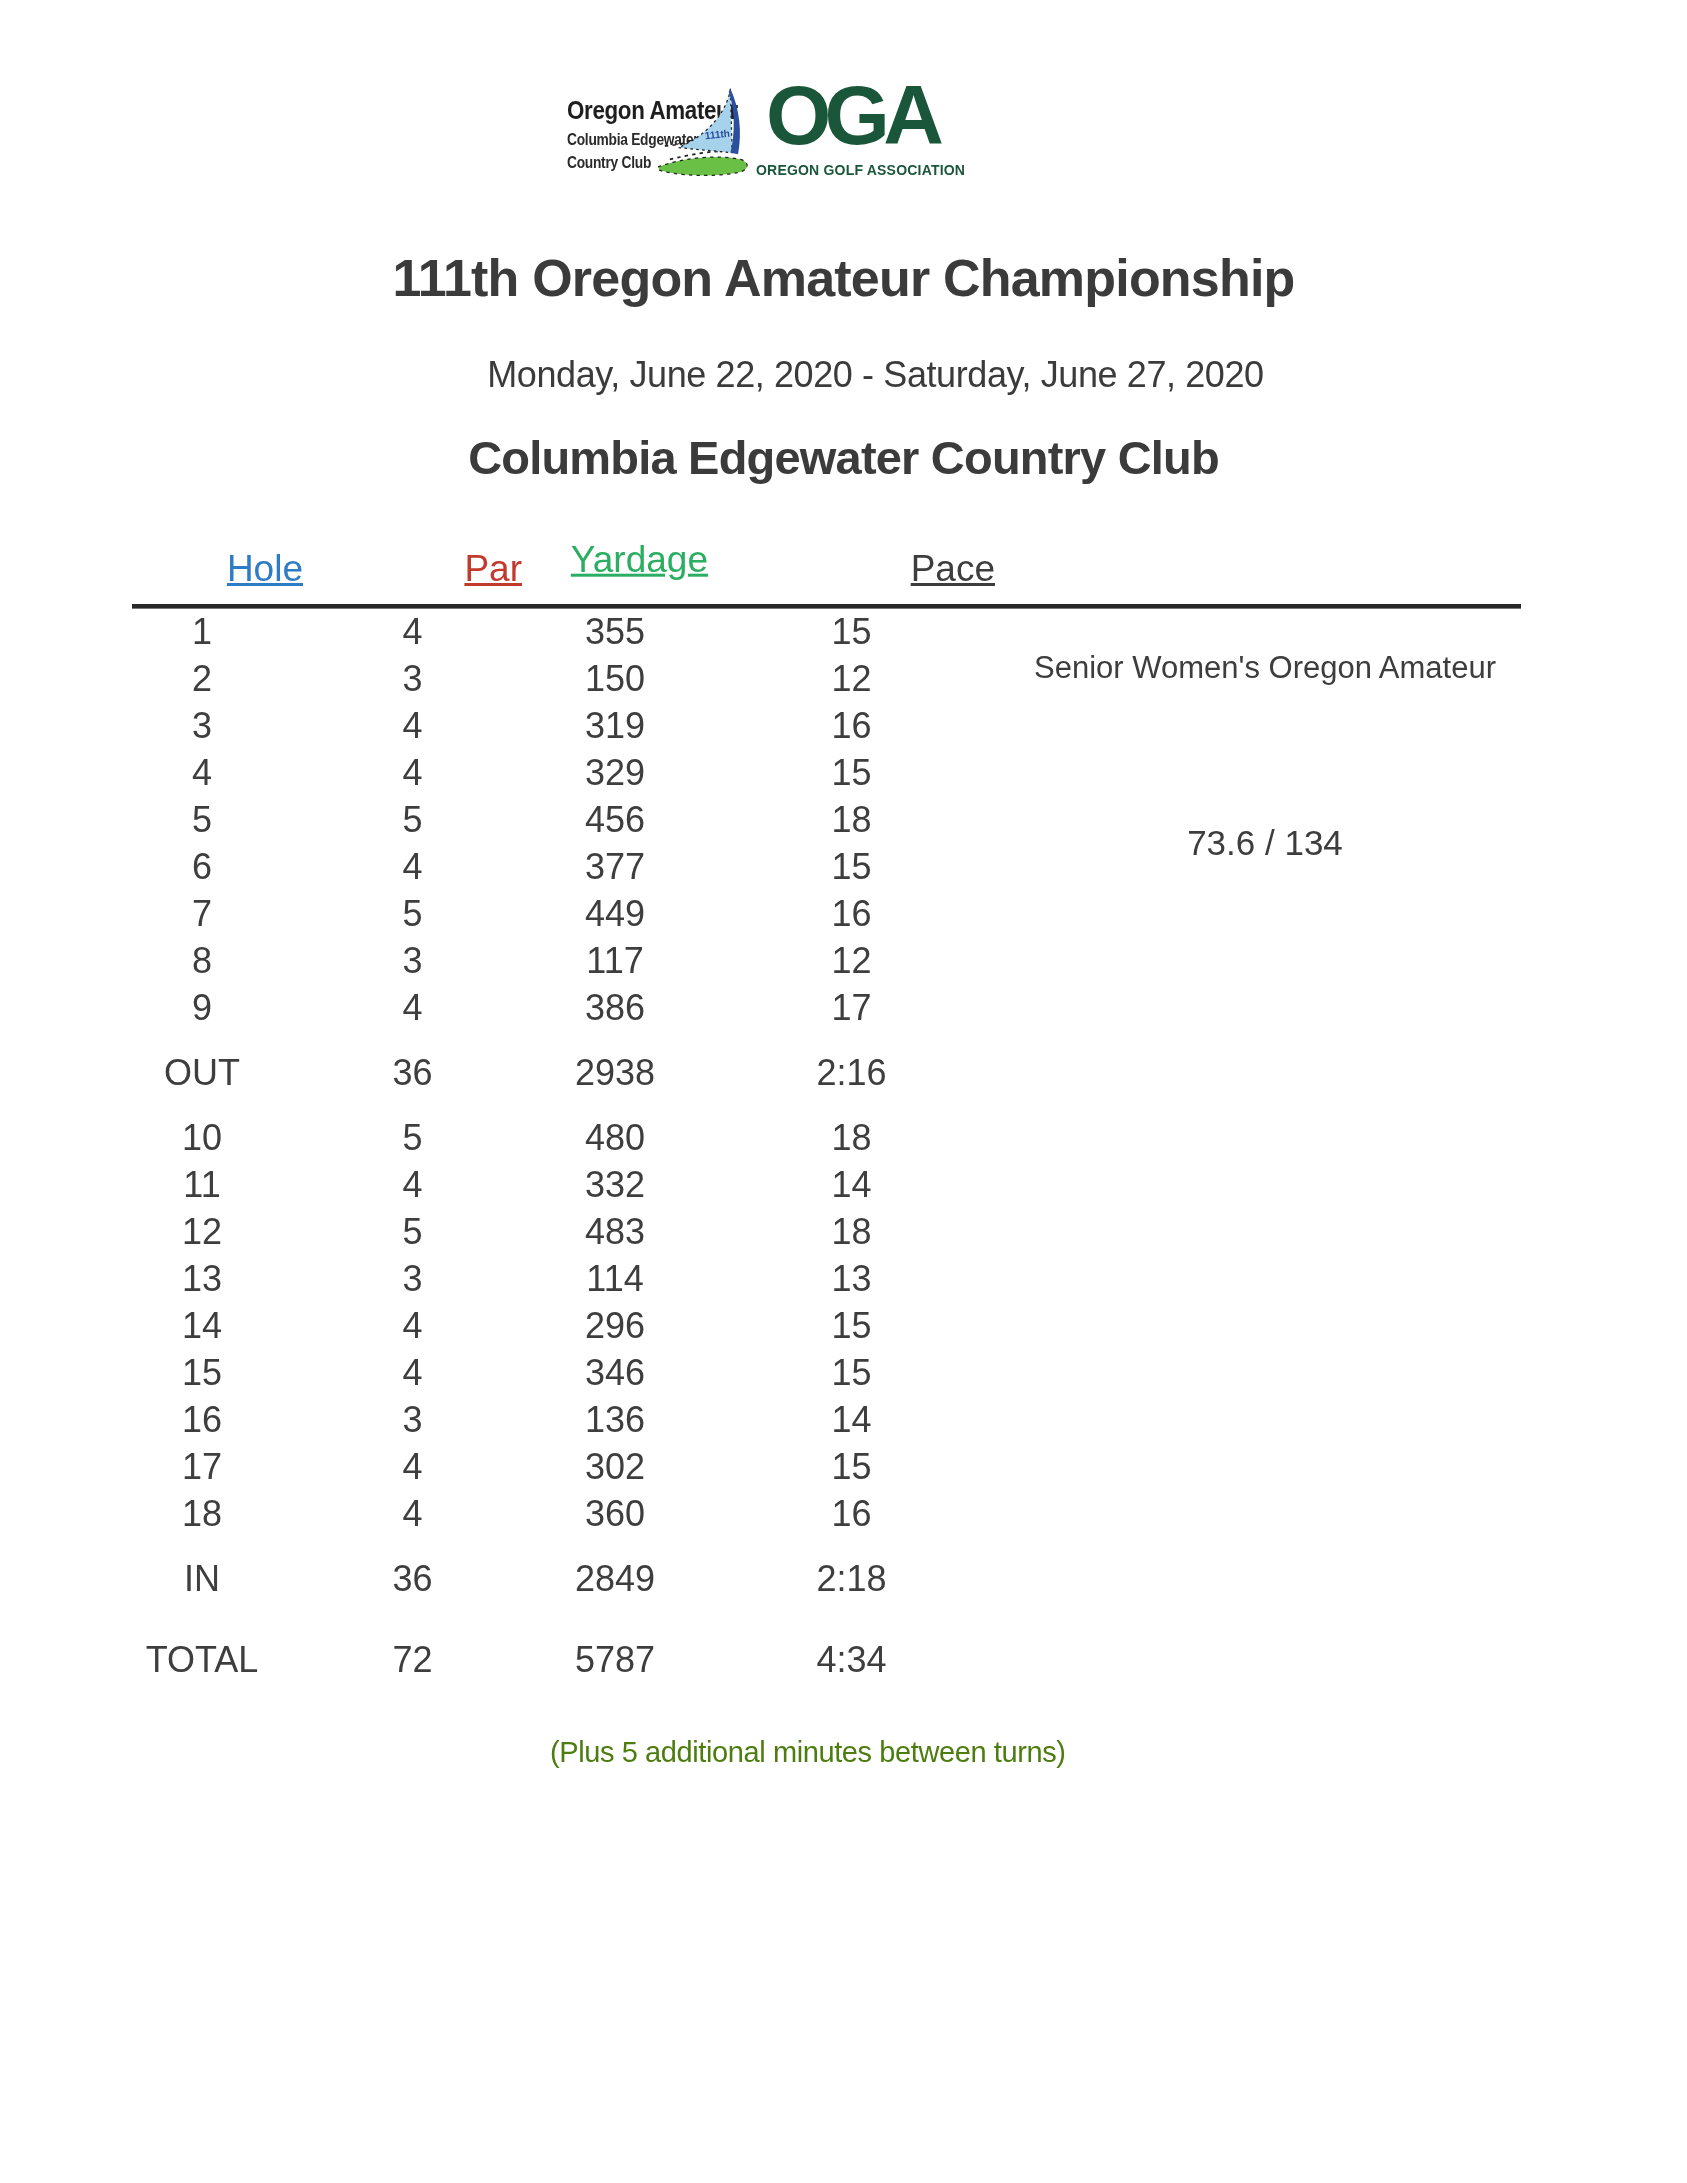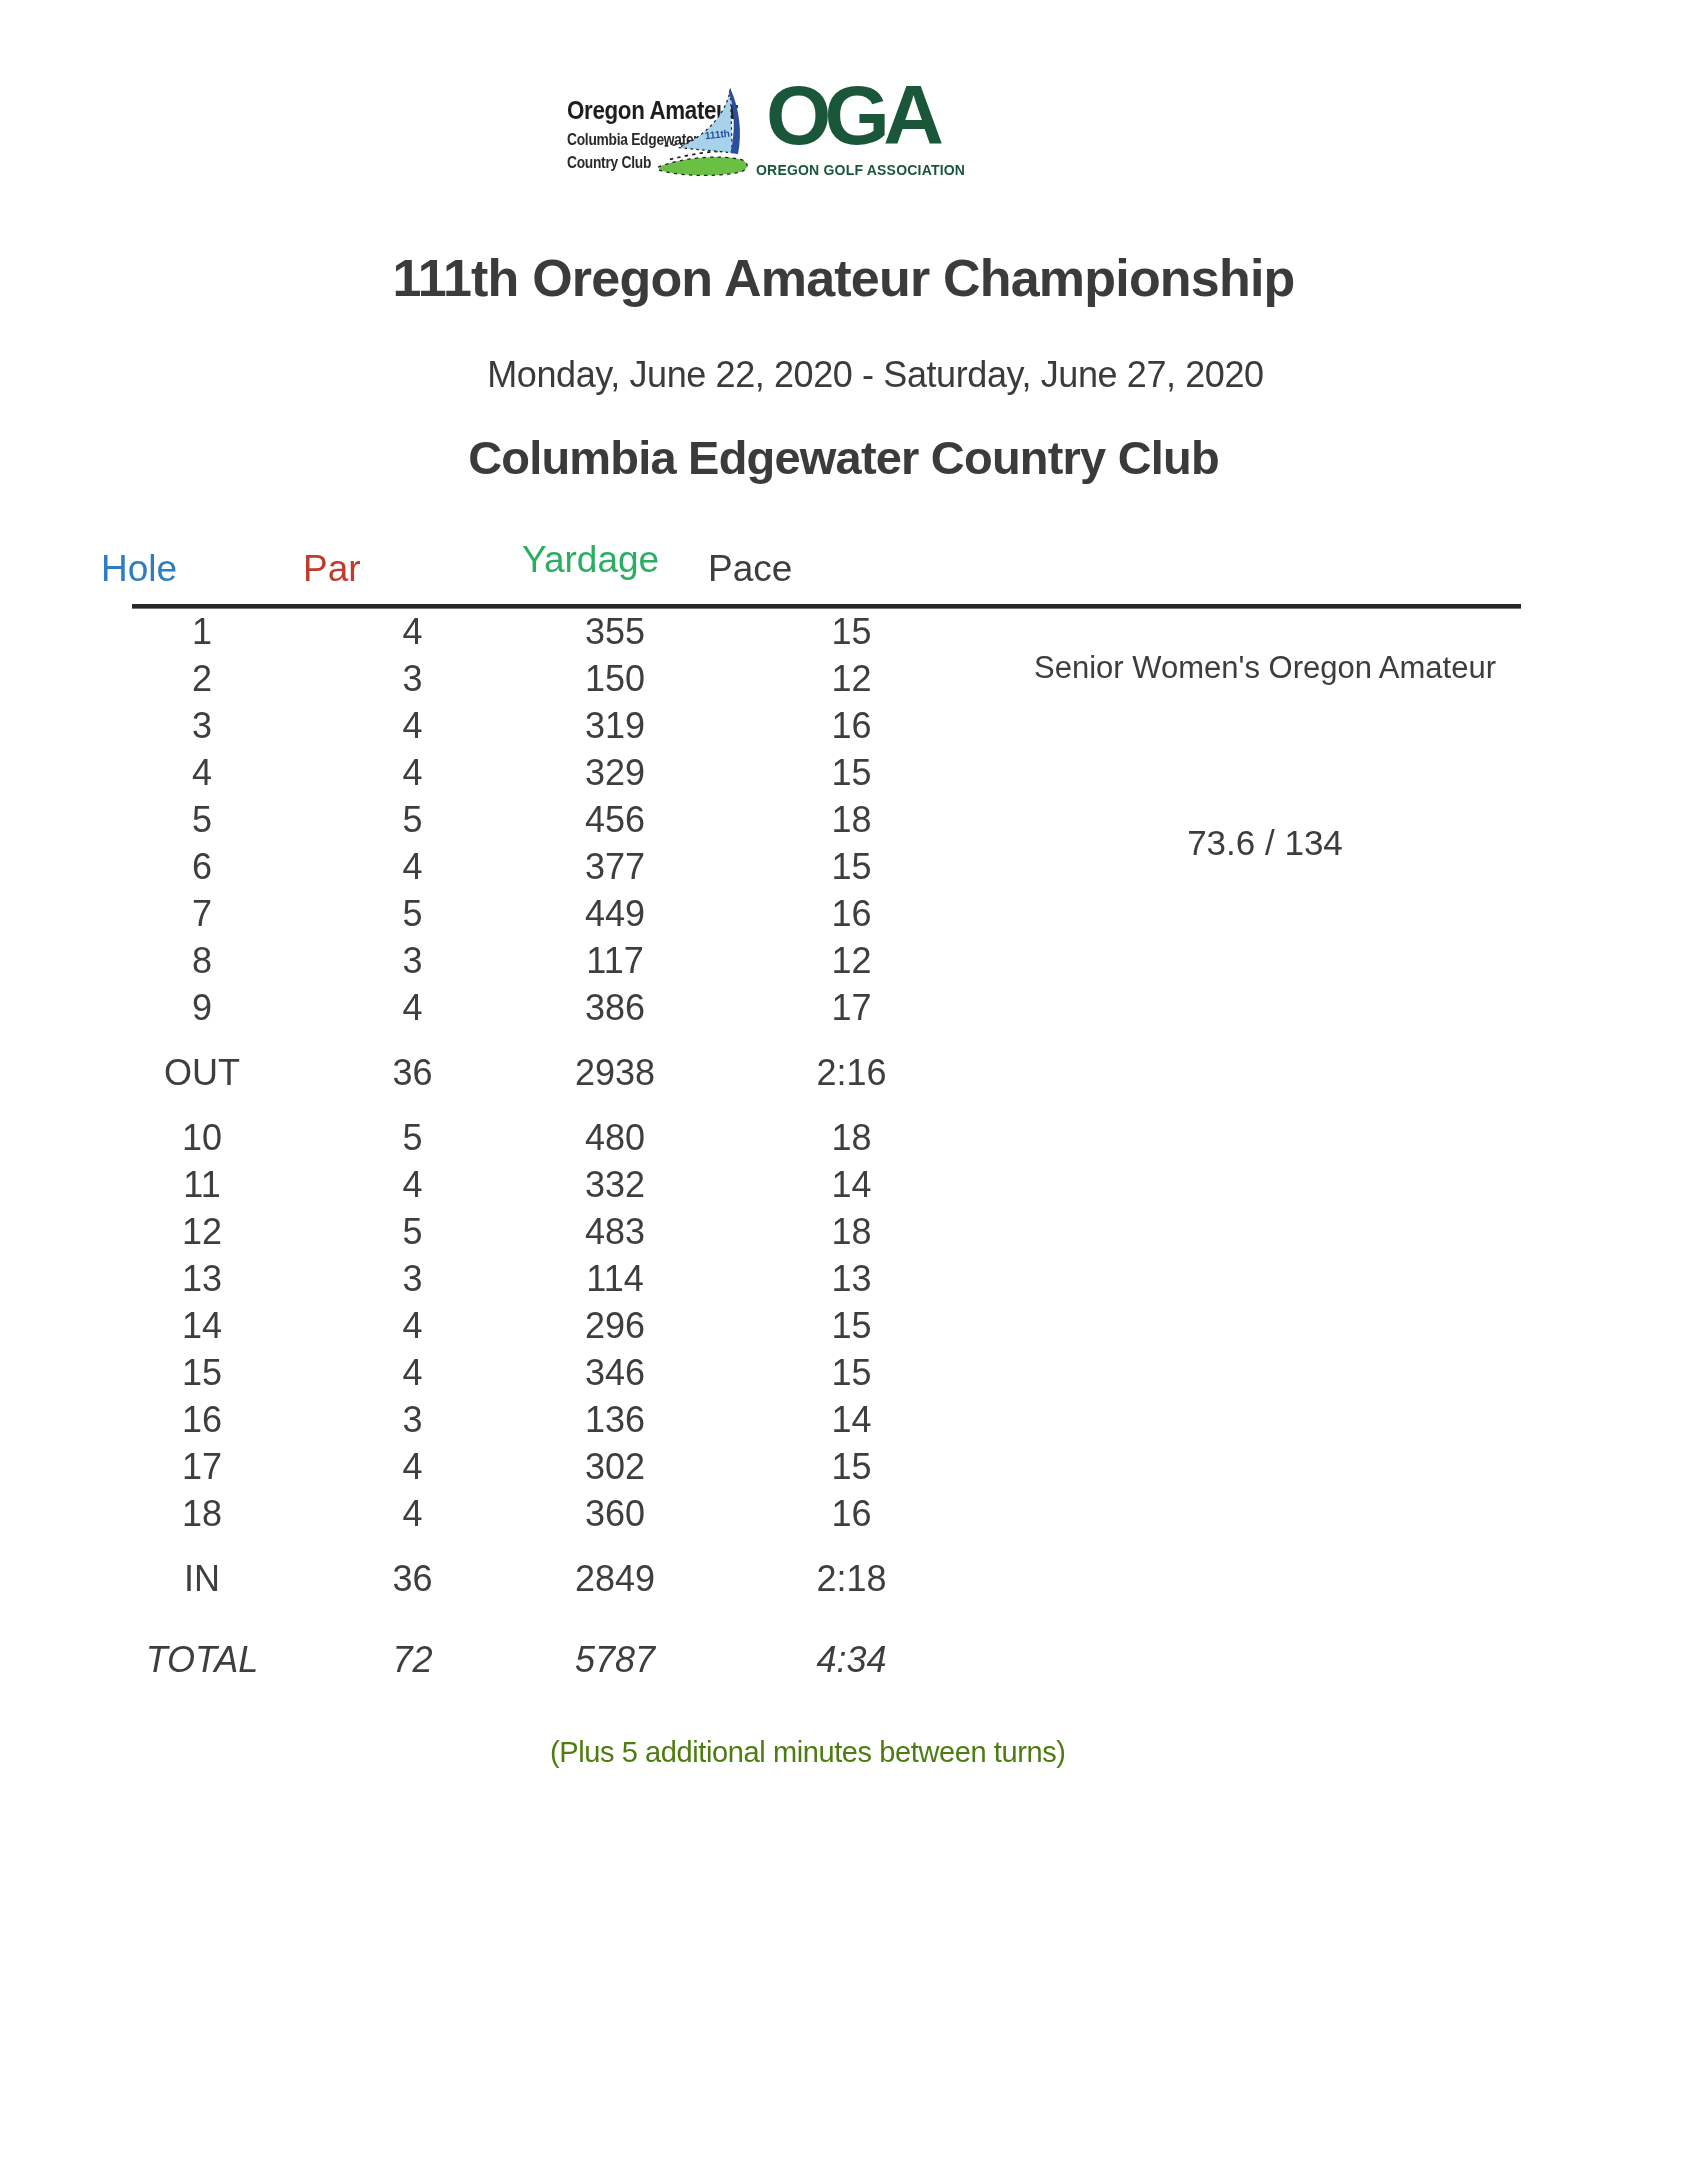--- a/index.html
+++ b/index.html
@@ -28,31 +28,31 @@
   .title { position: absolute; left: 0; top: 248px; width: 100%; text-align: center;
            font-size: 52px; font-weight: bold; color: #3b3b3b; letter-spacing: -0.8px; margin: 0; }
   .date-range { position: absolute; left: 0; top: 354px; width: 100%; text-align: center;
            font-size: 36px; color: #3b3b3b; letter-spacing: -0.4px; padding-left: 32px; }
   .venue { position: absolute; left: 0; top: 430px; width: 100%; text-align: center;
            font-size: 47px; font-weight: bold; color: #3b3b3b; letter-spacing: -0.8px; margin: 0; }
 
   
   .thead { position: absolute; left: 101px; top: 548px; width: 894px;
            display: grid; grid-template-columns: 202px 219px 186px 287px; }
-  .th { text-align: left; font-size: 37px; }
+  .th { text-align: right; font-size: 37px; text-decoration: underline; }
   .th-yardage { transform: translateY(-9.3px); }
 
   .rule { position: absolute; left: 132px; top: 604px; width: 1389px; height: 4.2px;
           background: #282828; border-bottom: 0.8px solid #777; }
 
   .rows { position: absolute; left: 101px; top: 608px; width: 894px; }
   .row { display: grid; grid-template-columns: 202px 219px 186px 287px;
          height: 47px; align-items: center; }
   .row--subtotal { margin: 18px 0; }
-  .row--total { margin-top: 34px; font-style: italic; }
+  .row--total { margin-top: 34px; }
   .cell { text-align: center; font-size: 36px; color: #3e3e3e; }
 
   .footnote { position: absolute; left: 550px; top: 1736px; font-size: 29px; color: #4d7c0f; letter-spacing: -0.4px; }
 
   
   .side-line { position: absolute; left: 1012px; width: 506px; text-align: center; color: #3d3d3d; white-space: nowrap; }
   .side-event { top: 650px; font-size: 31px; }
   .side-rating-label { top: 740px; font-size: 35px; }
   .side-rating-value { top: 823px; font-size: 35px; }
 </style>

